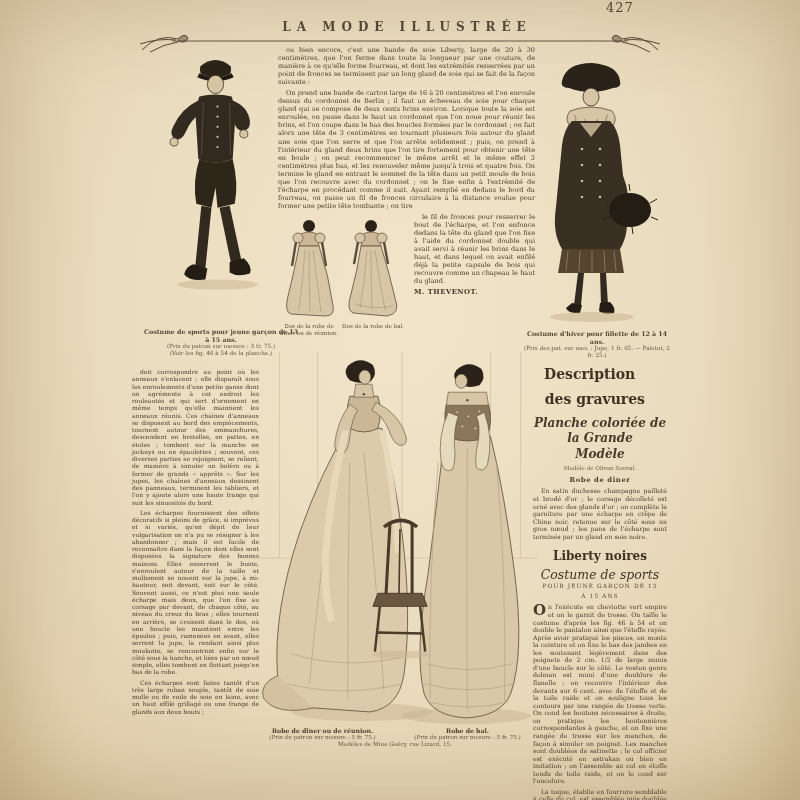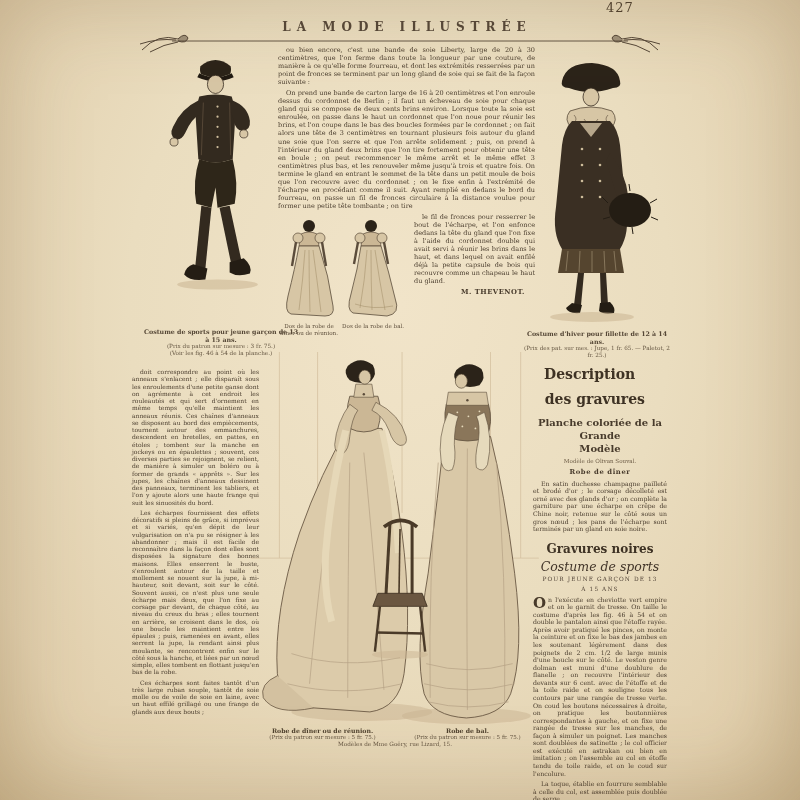--- a/index.html
+++ b/index.html
@@ -19,26 +19,26 @@
   .cap-main{font-size:6.3px;font-weight:bold;line-height:1.2;}
   .cap-sub{font-size:5.7px;line-height:1.25;color:#655642;}
   
   .center-col{position:absolute;left:278px;top:46px;width:257px;font-size:6.5px;line-height:1.24;color:#483b2c;}
   .left-col{position:absolute;left:132px;top:368px;width:127px;font-size:6px;line-height:1.21;color:#4a3d2e;}
   .right-col{position:absolute;left:533px;top:358px;width:134px;font-size:6.2px;line-height:1.22;color:#483b2c;}
   .illus{position:absolute;}
   .back-figs{float:left;width:130px;margin:3px 6px 2px 0;}
   .backfig{display:inline-block;width:62px;vertical-align:top;text-align:center;}
   .fig-cap{font-size:5.6px;line-height:1.18;color:#5a4b39;margin-top:2px;}
-  .sig{text-align:right;font-size:6.8px;font-weight:bold;letter-spacing:.5px;padding-right:10px;text-indent:0;}
+  .sig{text-align:left;font-size:6.8px;font-weight:bold;letter-spacing:.5px;padding-right:10px;text-indent:0;}
   
   .rh1{font-size:14px;font-weight:bold;color:#3e3224;line-height:1.2;margin:8px;}
   .rh1-l1{padding-left:3px;}
   .rh1-l2{text-align:right;padding-right:14px;}
-  .rplate{font-size:10px;font-weight:bold;text-align:center;line-height:1.3;margin:5px 0 2px;}
+  .rplate{font-size:12px;font-weight:bold;text-align:center;line-height:1.3;margin:5px 0 2px;font-style:italic;}
   .rcredit{font-size:5.6px;text-align:center;color:#6c5b45;margin:3px 0 2px;}
   .rsub{font-size:6.8px;font-weight:bold;text-align:center;letter-spacing:.6px;margin:4px 0 3px;}
   .rh2{font-size:12px;font-weight:bold;text-align:center;color:#3e3224;margin:9px 0 2px;}
   .rscript{font-size:12.5px;font-style:italic;text-align:center;margin:9px 2px 1px;color:#43362a;}
   .rscript.sm{margin-top:3px;}
   .rcaps{font-size:5.8px;text-align:center;letter-spacing:1.1px;margin:0 0 3px;color:#55473a;}
   .dropcap{float:left;font-size:15px;line-height:12px;font-weight:bold;padding:1px 2px 0 0;color:#483a2a;}
   
   .main-caps{position:absolute;left:250px;top:727px;width:290px;}
   .mc-row{display:flex;}
@@ -304,21 +304,21 @@
   <div class="right-col">
     <div class="rh1 rh1-l1">Description</div>
     <div class="rh1 rh1-l2">des gravures</div>
     <div class="rplate">
       <div>Planche coloriée de la Grande</div>
       <div>Modèle</div>
     </div>
     <div class="rcredit">Modèle de Olivan Souval.</div>
     <div class="rsub">Robe de dîner</div>
     <p>En satin duchesse champagne pailleté et brodé d'or ; le corsage décolleté est orné avec des glands d'or ; on complète la garniture par une écharpe en crêpe de Chine noir, retenue sur le côté sous un gros nœud ; les pans de l'écharpe sont terminés par un gland en soie noire.</p>
-    <div class="rh2">Gravures noires</div>
+    <div class="rh2">Liberty noires</div>
     <div class="rscript sm">Costume de sports</div>
     <div class="rcaps">POUR JEUNE GARÇON DE 13</div>
     <div class="rcaps">À 15 ANS</div>
     <p style="text-indent:0;"><span class="dropcap">O</span><span>n l'exécute en cheviotte vert empire et on le garnit de tresse. On taille le costume d'après les fig. 46 à 54 et on double le pantalon ainsi que l'étoffe rayée. Après avoir pratiqué les pinces, on monte la ceinture et on fixe le bas des jambes en les soutenant légèrement dans des poignets de 2 cm. 1/2 de large munis d'une boucle sur le côté. Le veston genre dolman est muni d'une doublure de flanelle ; on recouvre l'intérieur des devants sur 6 cent. avec de l'étoffe et de la toile raide et on souligne tous les contours par une rangée de tresse verte. On coud les boutons nécessaires à droite, on pratique les boutonnières correspondantes à gauche, et on fixe une rangée de tresse sur les manches, de façon à simuler un poignet. Les manches sont doublées de satinette ; le col officier est exécuté en astrakan ou bien en imitation ; on l'assemble au col en étoffe tendu de toile raide, et on le coud sur l'encolure.</span></p>
     <p>La toque, établie en fourrure semblable à celle du col, est assemblée puis doublée de serge.</p>
     <div class="rscript">Robe de dîner</div>
     <div class="rcaps">OU DE RÉUNION</div>
     <p style="text-indent:0;"><span class="dropcap">O</span><span>n l'établit en tulle sur un transparent de soie rose ; la tunique retombe sur la première jupe et descend derrière jusqu'au bord inférieur. Les contours sont agrémentés dans le bas d'une haute broderie en soutache. Le corsage, décolleté en rond, est froncé au bord supérieur et agrémenté d'une petite ruche en soie rose. Les bretelles en satin Liberty rose sont drapées et réunies devant à la taille sous un chou à longs pans ; dans le</span></p>
   </div>
 

